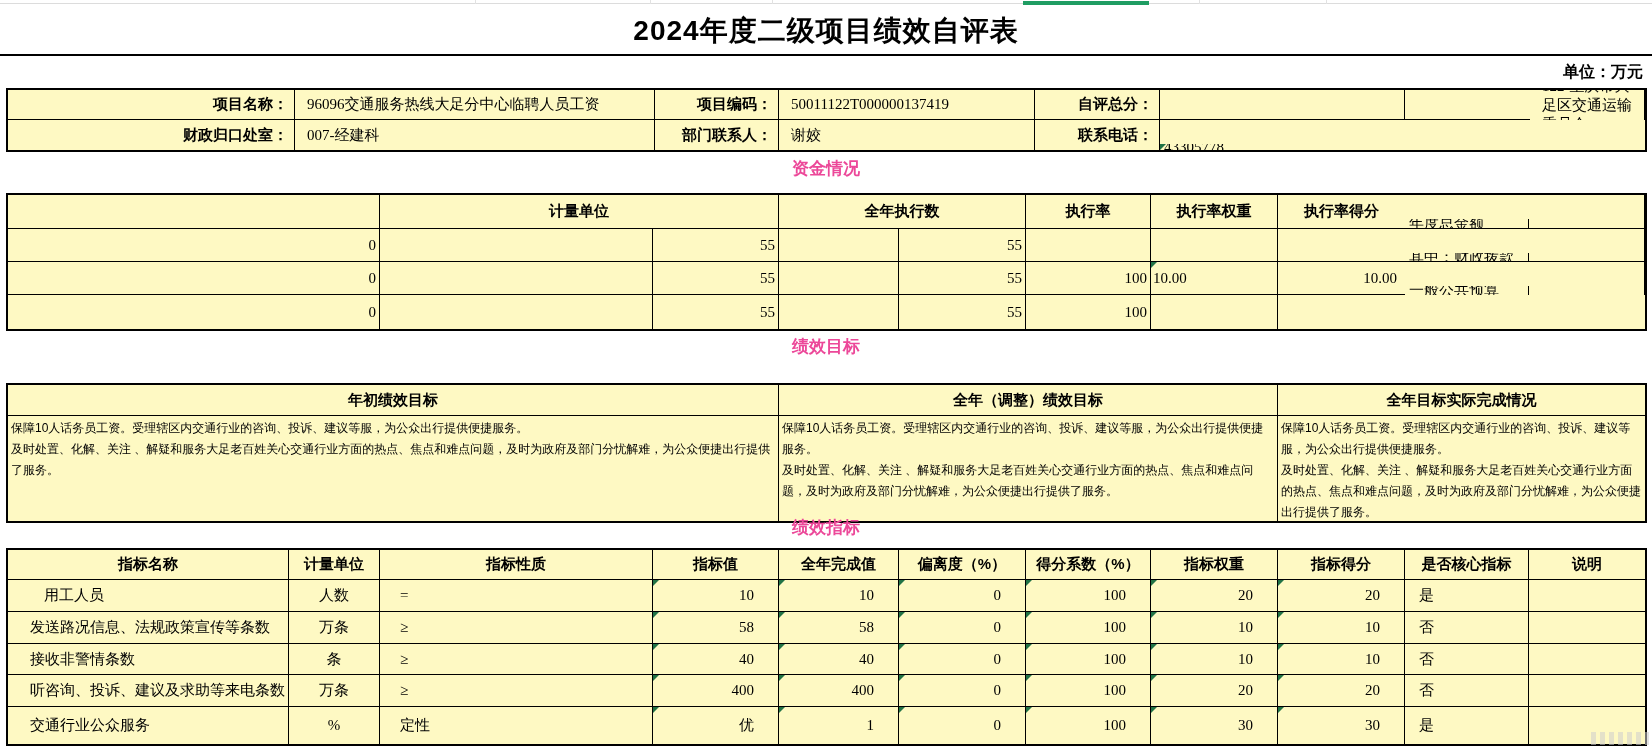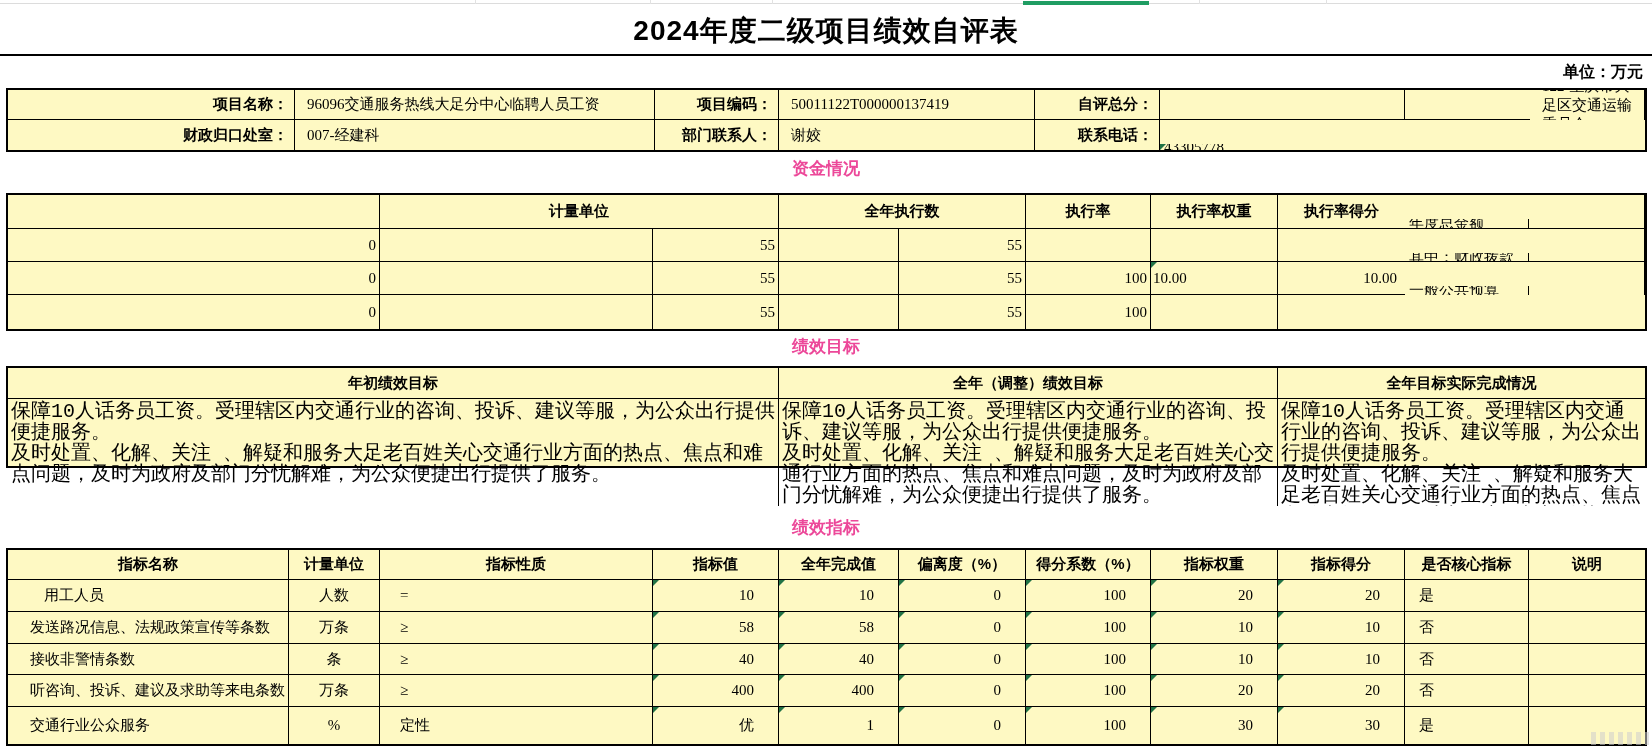--- a/index.html
+++ b/index.html
@@ -28,29 +28,29 @@
   .al{justify-content:flex-start;} .ac{justify-content:center;} .ar{justify-content:flex-end;}
   .pl2{padding-left:2px;}  .pl4{padding-left:4px;margin-top:24px;}  .pl12{padding-left:12px;}
   .pl14{padding-left:14px;}.pl20{padding-left:20px;}.pl22{padding-left:22px;}.pl36{padding-left:36px;text-align:right;}
   .pr3{padding-right:3px;} .pr8{padding-right:8px;} .pr24{padding-right:24px;}
   .info{top:88px;width:1641px;height:64px;
         grid-template-columns:287px 360px 124px 256px 125px 245px 125px 115px;
         grid-template-rows:30px 30px;}
   .fund{top:193px;width:1641px;height:138px;
         grid-template-columns:372px 273px 126px 120px 127px 125px 127px 127px 124px 116px;
         grid-template-rows:34px 33px 33px 34px;}
-  .goalst{top:366px;width:1641px;height:102px;
+  .goalst{top:383px;width:1641px;height:140px;
         grid-template-columns:771px 499px 367px;
         grid-template-rows:31px 107px;}
   .ind{top:548px;width:1641px;height:198px;
         grid-template-columns:281px 91px 273px 126px 120px 127px 125px 127px 127px 124px 116px;
         grid-template-rows:30px 32px 32px 31px 32px 37px;}
   .s2{grid-column:span 2;}
-  .goal{display:block;align-items:flex-start;padding:2px 3px 0 3px;font-size:20px;line-height:21px;
-        white-space:pre-line;font-family:Liberation Mono, monospace;}
+  .goal{display:block;align-items:flex-start;padding:2px 3px 0 3px;font-size:12px;line-height:21px;
+        white-space:pre-line;font-family:Liberation Sans, sans-serif;}
   .flag{position:absolute;top:0;left:0;width:0;height:0;
         border-top:6px solid #217346;border-right:6px solid transparent;}
   .watermark{position:absolute;right:3px;bottom:2px;width:58px;height:13px;opacity:.55;filter:blur(.6px);
         background:repeating-linear-gradient(90deg,#cfcfcf 0 5px,transparent 5px 9px);}
 </style>
 </head>
 <body>
 
 <div class="page">
 

